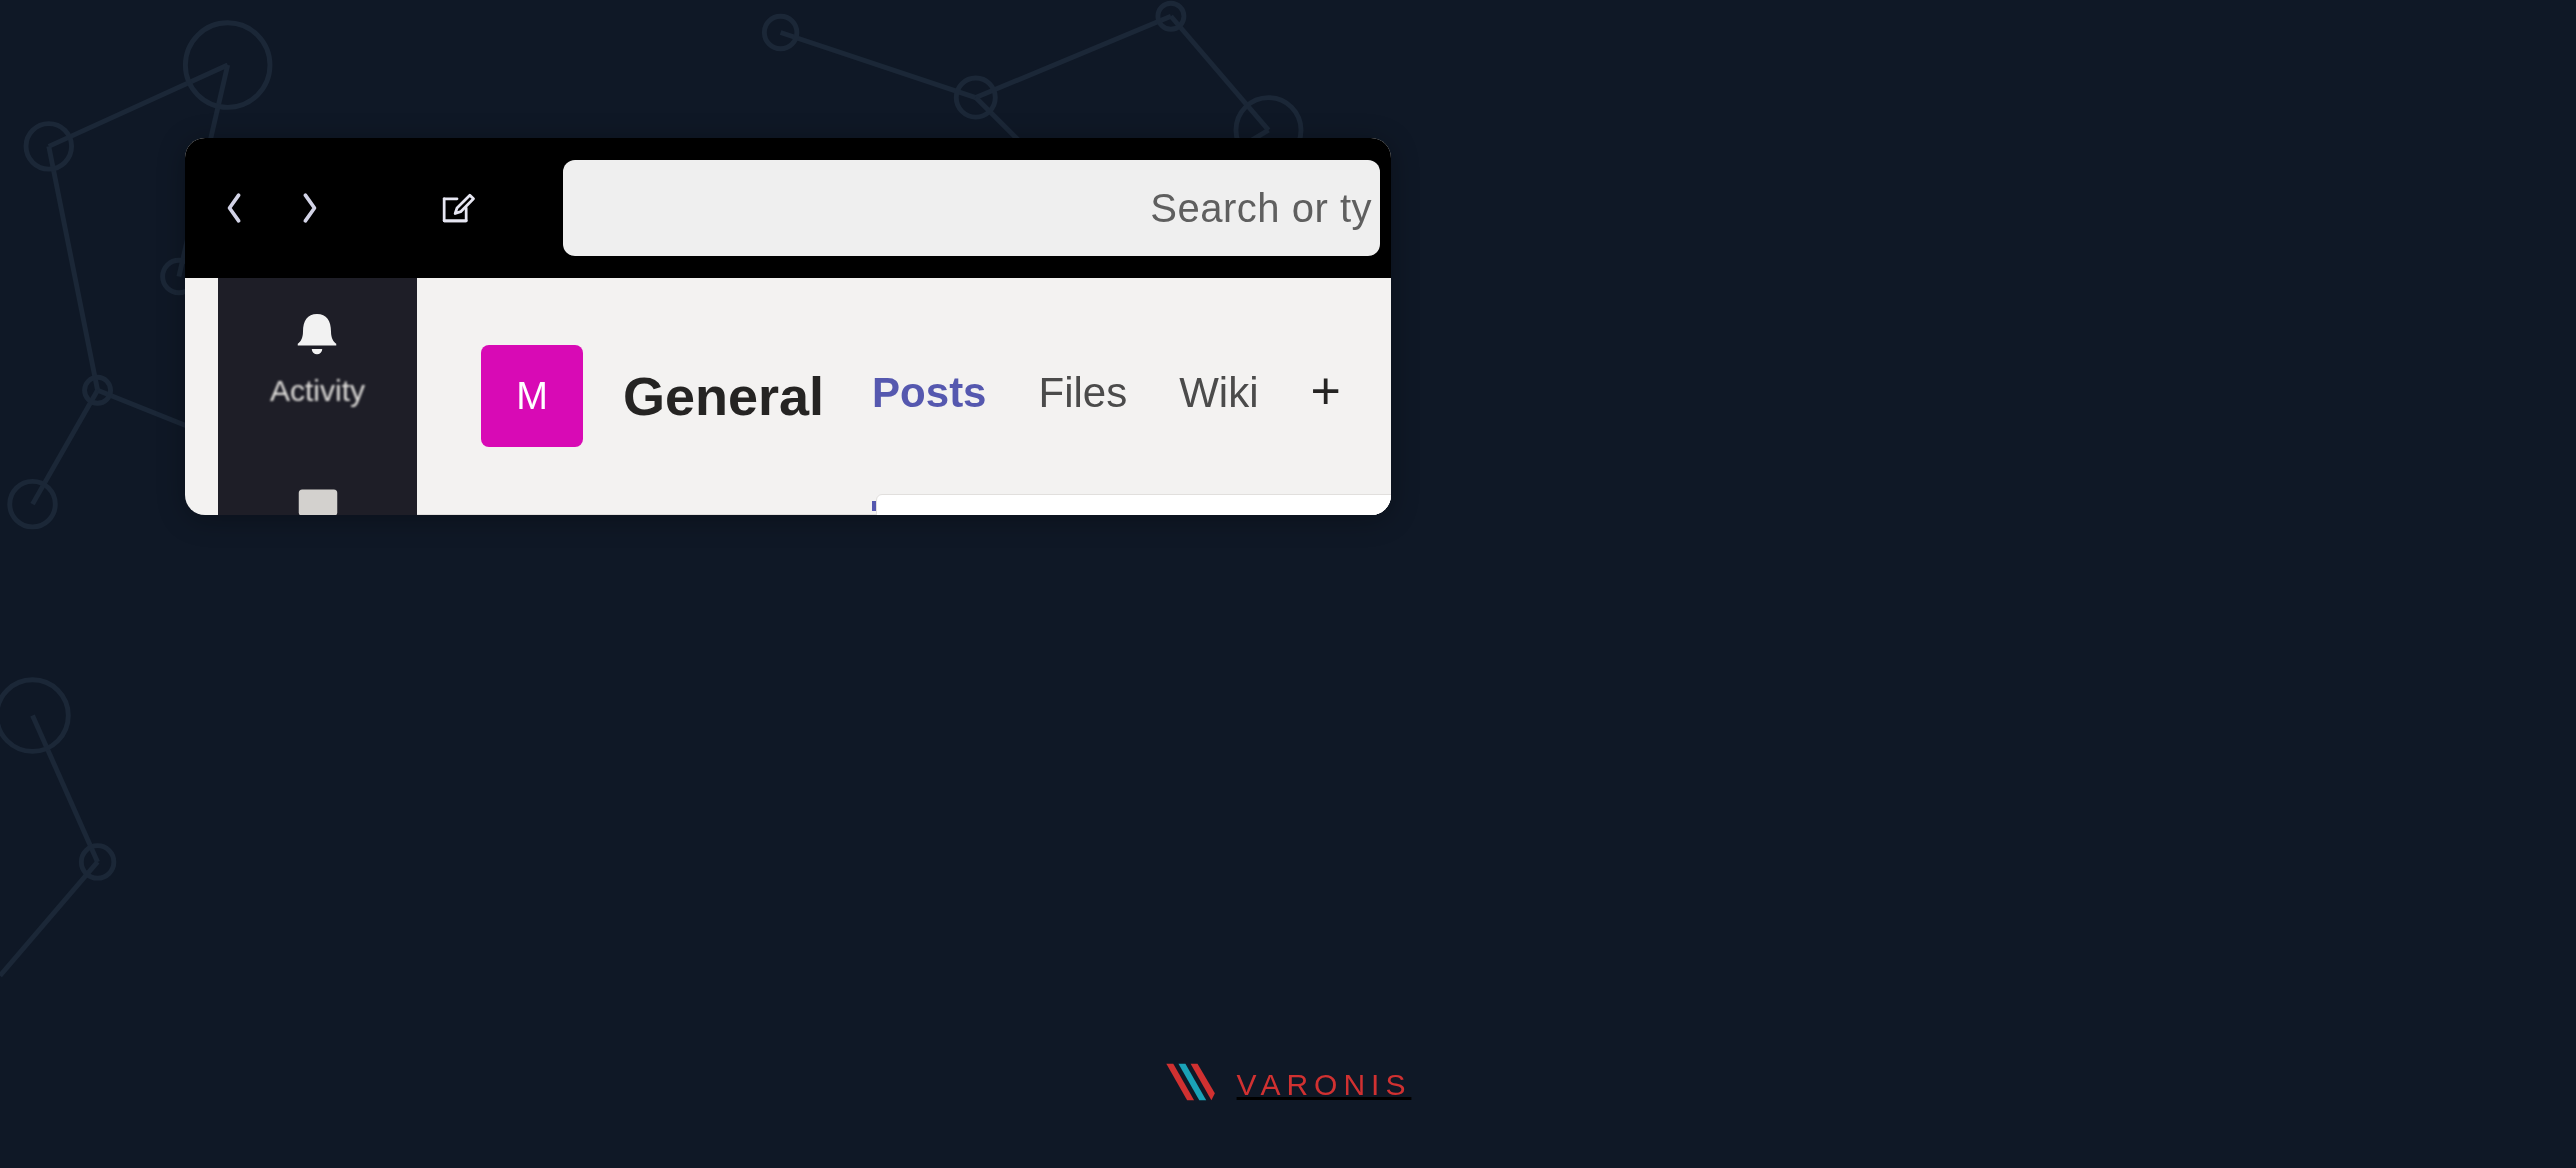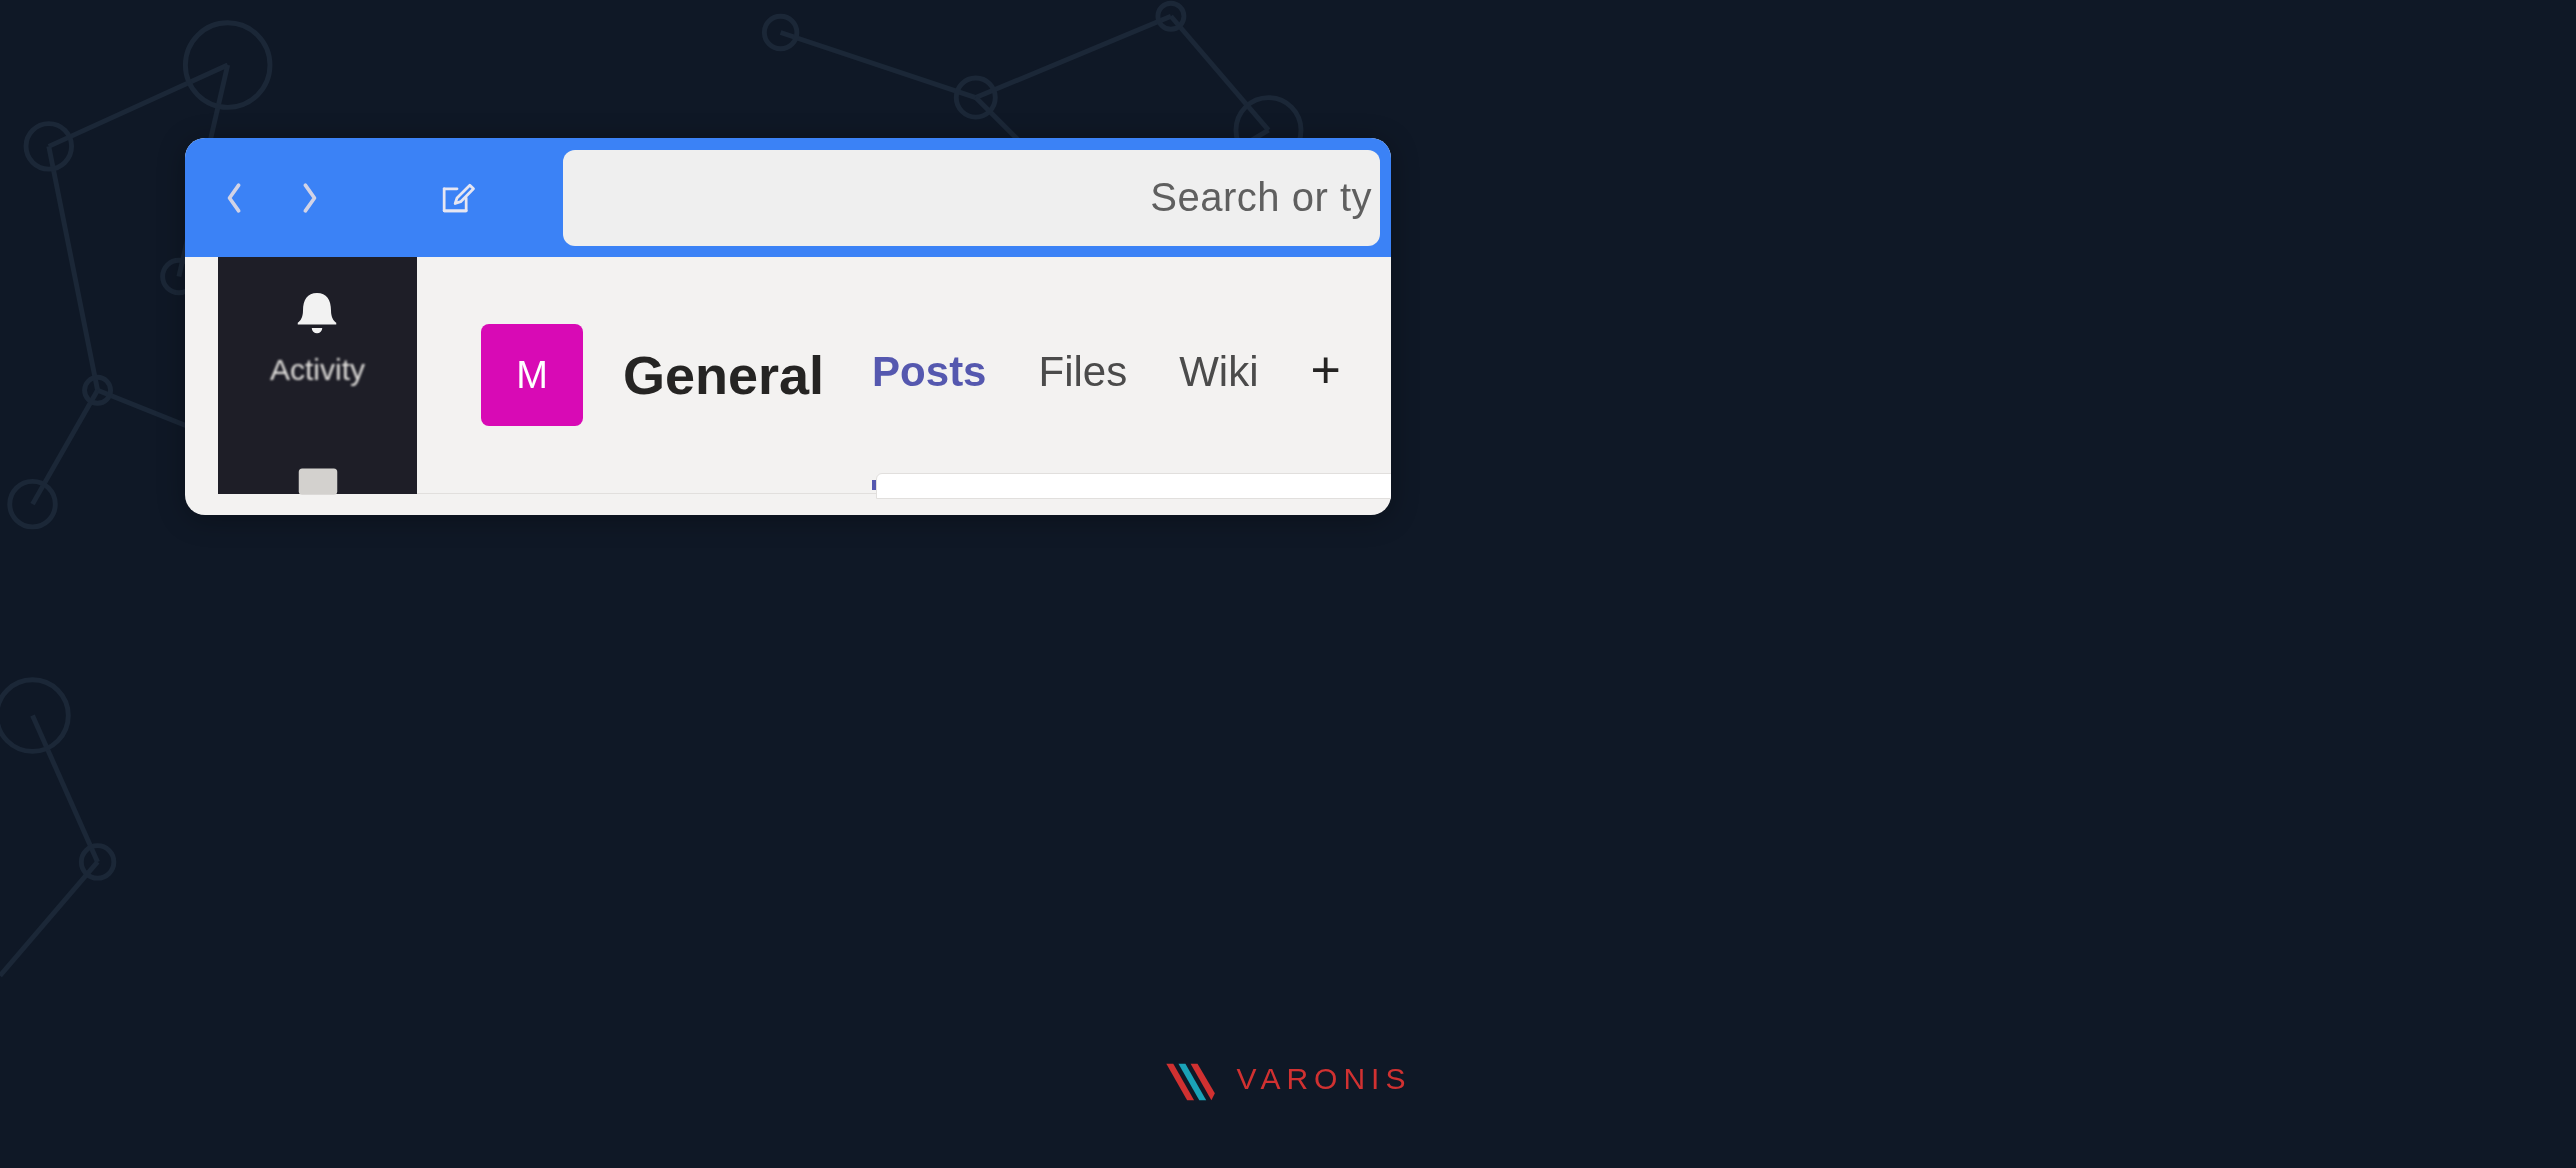--- a/index.html
+++ b/index.html
@@ -27,22 +27,22 @@
     width: 1206px;
     height: 377px;
     border-radius: 20px;
     overflow: hidden;
     box-shadow: 0 4px 28px rgba(0,0,0,0.3);
     background: #f3f2f1;
     z-index: 2;
   }
 
   .titlebar {
-    height: 119px;
-    background: #3b82f6;
+    height: 140px;
+    background: #000000;
     display: flex;
     align-items: center;
     padding-left: 30px;
     gap: 34px;
   }
   .nav-arrow {
     width: 40px;
     height: 40px;
     display: flex;
     align-items: center;
@@ -197,23 +197,24 @@
     overflow: hidden;
   }
 
   
   .brand-logo {
     position: absolute;
     left: 50%;
     bottom: 66px;
     transform: translateX(-50%);
     display: flex;
-    align-items: flex-start;
+    align-items: flex-end;
     gap: 20px;
     z-index: 2;
+    text-decoration: underline;
   }
   .brand-glyph svg { width: 52px; height: 40px; display:block; }
   .brand-text {
     font-size: 30px;
     letter-spacing: 6px;
     color: #d13131;
     font-weight: 500;
     font-family: "Segoe UI", sans-serif;
   }
 </style>

